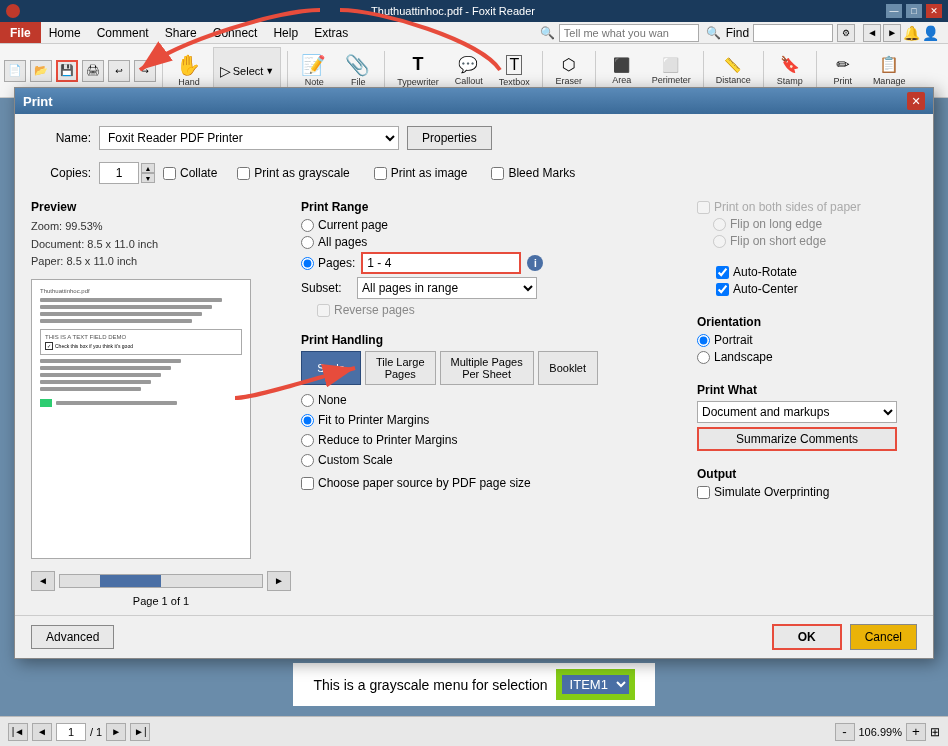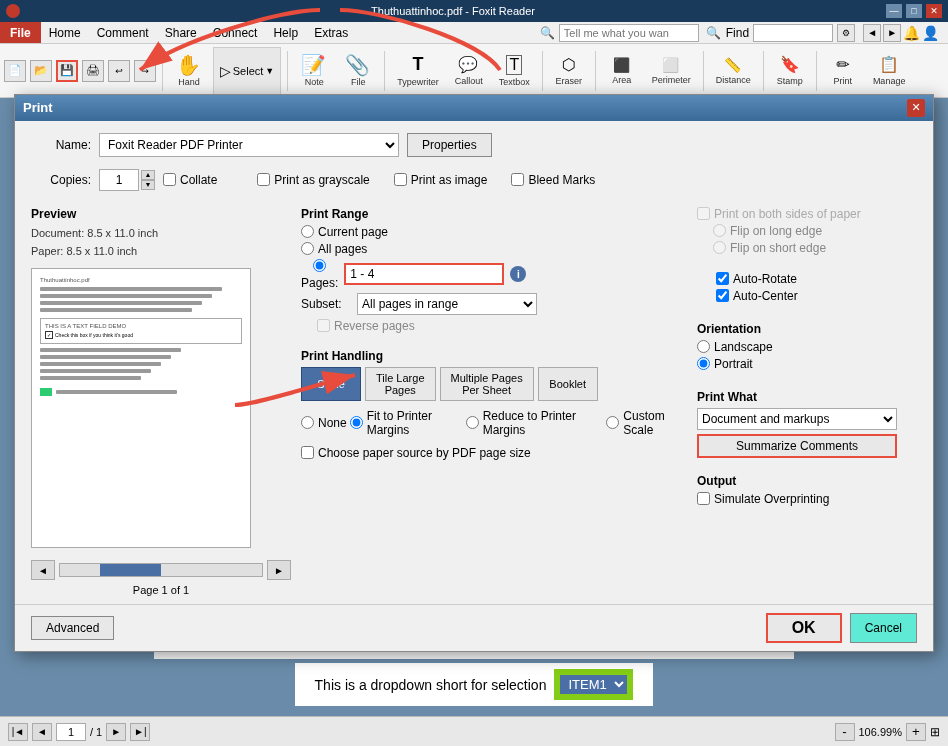--- a/index.html
+++ b/index.html
@@ -309,21 +309,21 @@
       font-size: 11px;
       min-width: 60px;
       text-align: center;
     }
     .handling-btn.active {
       background: #4a6fa5;
       color: #fff;
       border-color: #2a4a7a;
     }
 
-    .scale-options { display: flex; gap: 3px; margin-bottom: 6px; }
+    .scale-options { display: flex; flex-direction: column; gap: 3px; margin-bottom: 6px; }
     .choose-paper { display: flex; align-items: center; gap: 4px; font-size: 12px; }
 
     
     .right-section {
       width: 220px;
       display: flex;
       flex-direction: column;
       gap: 8px;
     }
     .duplex-group {
@@ -373,27 +373,27 @@
       background: #e8e8e8;
       cursor: pointer;
       font-size: 12px;
     }
     .footer-right { display: flex; gap: 8px; }
     .ok-btn {
       padding: 4px 24px;
       border: 2px solid #e74c3c;
       background: #e8e8e8;
       cursor: pointer;
-      font-size: 16px;
+      font-size: 12px;
       font-weight: bold;
     }
     .cancel-btn {
       padding: 4px 14px;
       border: 1px solid #888;
-      background: #5eead4;
+      background: #eab308;
       cursor: pointer;
       font-size: 12px;
     }
 
     
     .text-disabled { color: #aaa; }
 
     
     .tb-group {
       display: flex;
@@ -561,21 +561,21 @@
     </div>
   </div>
 
   <div style="position:absolute; top:98px; left:0; right:0; bottom:30px; background:#6a8caa; display:flex; flex-direction:column; align-items:center; justify-content:flex-end; padding-bottom:10px;">
     <div style="background:#fff; padding:6px 30px 6px 10px; display:flex; align-items:center; gap:8px; font-size:20px; font-weight:bold; margin-bottom:4px;">
       <span style="font-size:22px; color:#333; background:#fff; border:2px solid #333; width:24px; height:24px; display:flex; align-items:center; justify-content:center;">✔</span>
       <span style="font-size:22px; font-weight:bold;">Check this box if you think it's good!!</span>
       <span style="color:#e8c06a; font-size:18px; font-weight:bold;">ThuThuatTinHoc.vn</span>
     </div>
     <div style="background:#fff; padding:6px 20px; font-size:14px; display:flex; align-items:center; gap:8px;">
-      <span>This is a dropdown short for selection</span>
+      <span>This is a grayscale menu for selection</span>
       <select style="border:6px solid #84cc16; background:#4a6fa5; color:#fff; font-size:13px; padding:1px 4px;">
         <option>ITEM1</option>
       </select>
     </div>
   </div>
 
   <div class="status-bar" style="position:absolute; bottom:0; left:0; right:0;">
     <div class="status-nav">
       <button class="status-nav-btn">|◄</button>
       <button class="status-nav-btn">◄</button>
@@ -628,40 +628,41 @@
             <input type="text" class="copies-input" value="1" style="">
             <div class="spinner">
               <button class="spin-btn">▲</button>
               <button class="spin-btn">▼</button>
             </div>
           </div>
           <label class="checkbox-label">
             <input type="checkbox" style="">
             <span>Collate</span>
           </label>
-          <label class="checkbox-label" style="margin-left:32px;">
+          <label class="checkbox-label" style="margin-left:12px;">
             <input type="checkbox" style="">
             <span>Print as grayscale</span>
           </label>
           <label class="checkbox-label" style="margin-left:16px;">
             <input type="checkbox" style="">
             <span>Print as image</span>
           </label>
           <label class="checkbox-label" style="margin-left:16px;">
             <input type="checkbox" style="">
             <span>Bleed Marks</span>
           </label>
         </div>
       </div>
 
       <div class="dialog-main">
 
         <div class="preview-section">
           <span class="preview-label">Preview</span>
           <div class="preview-info">
+            <div><span>Zoom:</span> <span>99.53%</span></div>
             <div><span>Document:</span> <span>8.5 x 11.0 inch</span></div>
             <div><span>Paper:</span> <span>8.5 x 11.0 inch</span></div>
           </div>
 
           <div class="preview-box">
             <div class="preview-page">
               <div style="font-size:6px; color:#555; margin-bottom:4px;">Thuthuattinhoc.pdf</div>
               <div class="preview-text-line" style="width:90%;"></div>
               <div class="preview-text-line" style="width:85%;"></div>
               <div class="preview-text-line" style="width:80%;"></div>
@@ -701,21 +702,21 @@
             <div class="section-title">Print Range</div>
             <label class="radio-label">
               <input type="radio" name="printrange" style="">
               <span>Current page</span>
             </label>
             <label class="radio-label">
               <input type="radio" name="printrange" style="">
               <span>All pages</span>
             </label>
             <div class="pages-row">
-              <label class="radio-label" style="margin:0;flex-direction:column;">
+              <label class="radio-label" style="margin:0;">
                 <input type="radio" name="printrange" checked="" style="">
                 <span>Pages:</span>
               </label>
               <input type="text" class="pages-input" value="1 - 4" style="">
               <div class="info-icon">i</div>
             </div>
             <div class="subset-row">
               <span class="subset-label">Subset:</span>
               <select class="subset-select">
                 <option>All pages in range</option>
@@ -790,26 +791,26 @@
             </label>
             <label class="auto-check">
               <input type="checkbox" checked="" style="">
               <span>Auto-Center</span>
             </label>
           </div>
 
           <div class="orientation-group">
             <div class="section-title">Orientation</div>
             <label class="radio-label">
+              <input type="radio" name="orientation" checked="" style="">
+              <span>Portrait</span>
+            </label>
+            <label class="radio-label">
               <input type="radio" name="orientation" style="">
               <span>Landscape</span>
-            </label>
-            <label class="radio-label">
-              <input type="radio" name="orientation" checked="" style="">
-              <span>Portrait</span>
             </label>
           </div>
 
           <div class="print-what-group">
             <div class="section-title">Print What</div>
             <select class="print-what-select">
               <option>Document and markups</option>
               <option>Document only</option>
               <option>Form fields only</option>
             </select>

